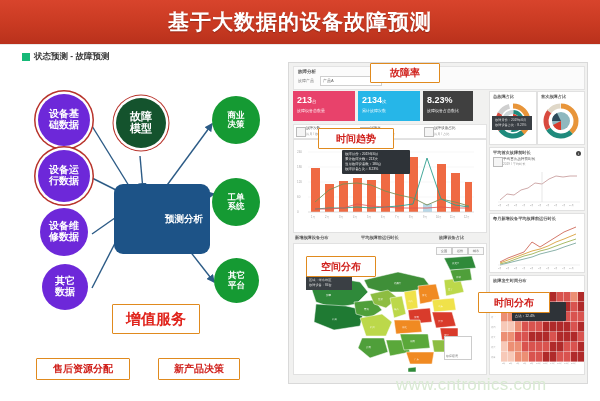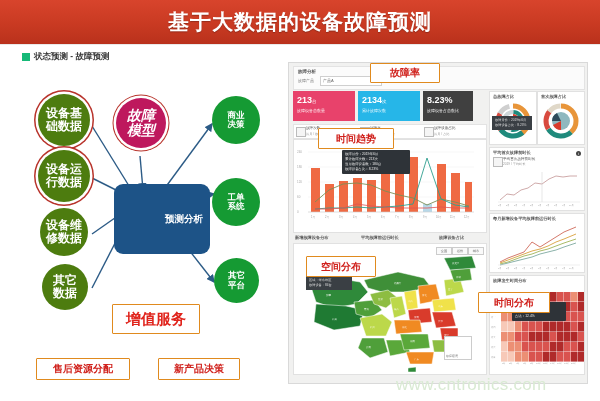--- a/index.html
+++ b/index.html
@@ -34,23 +34,23 @@
 
   
   .diagram{position:absolute;left:0;top:66px;width:285px;height:335px;background:#fff;}
   .diagram svg{position:absolute;left:0;top:0;}
 
   .node{
     position:absolute;display:flex;align-items:center;justify-content:center;
     text-align:center;color:#fff;font-weight:bold;line-height:1.08;
   }
   .node.circ{border-radius:50%;}
-  .node.blue{background:#4d7c0f;font-size:12px;}
+  .node.blue{background:#6d28d9;font-size:10px;}
   .node.blue.ring{box-shadow:0 0 0 2.5px #ffffff,0 0 0 4px #b8332b;}
-  .node.orange{background:#be185d;font-size:14px;font-style:italic;}
+  .node.orange{background:#14532d;font-size:11px;}
   .node.orange.ring{box-shadow:0 0 0 2.5px #ffffff,0 0 0 3.5px #b8332b;}
   .node.green{background:#159a33;font-size:8.5px;}
   .node.center{
     background:#1d5387;border-radius:9px;font-size:9.5px;
   }
 
   
   .callout{
     position:absolute;border:1.6px solid #e08a1e;background:#ffffff;
     color:#d0211c;font-weight:bold;display:flex;align-items:center;justify-content:center;

